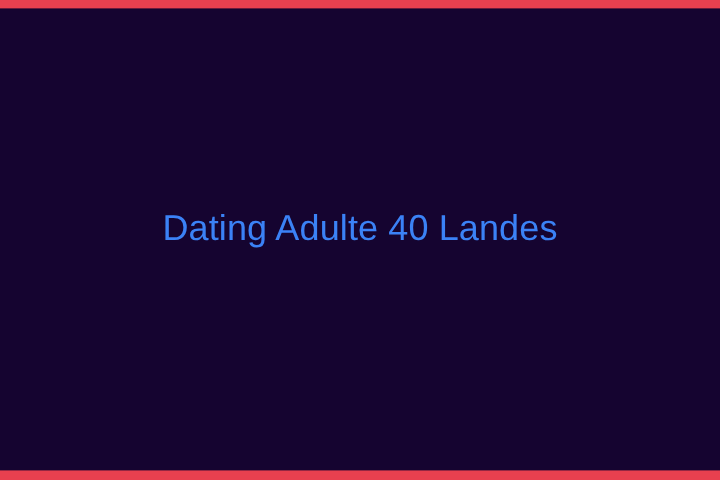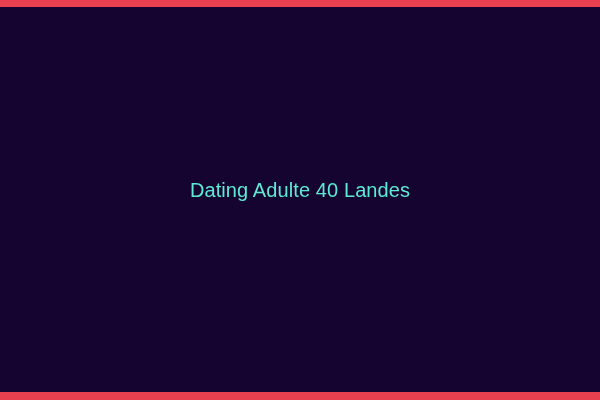--- a/index.html
+++ b/index.html
@@ -57,25 +57,25 @@
     display: flex;
     align-items: center;
     justify-content: center;
     pointer-events: none;
   }
 
   .caption-text {
     margin: 16px;
     margin-top: -4px;
     font-family: "Liberation Sans", sans-serif;
-    font-size: 20px;
+    font-size: 30px;
     font-weight: 400;
     line-height: 1.1;
     letter-spacing: 0.1px;
-    color: #5eead4;
+    color: #3b82f6;
     text-align: center;
     white-space: nowrap;
     user-select: none;
   }
 </style>
 </head>
 <body>
 
 <div class="placeholder-banner">
 

